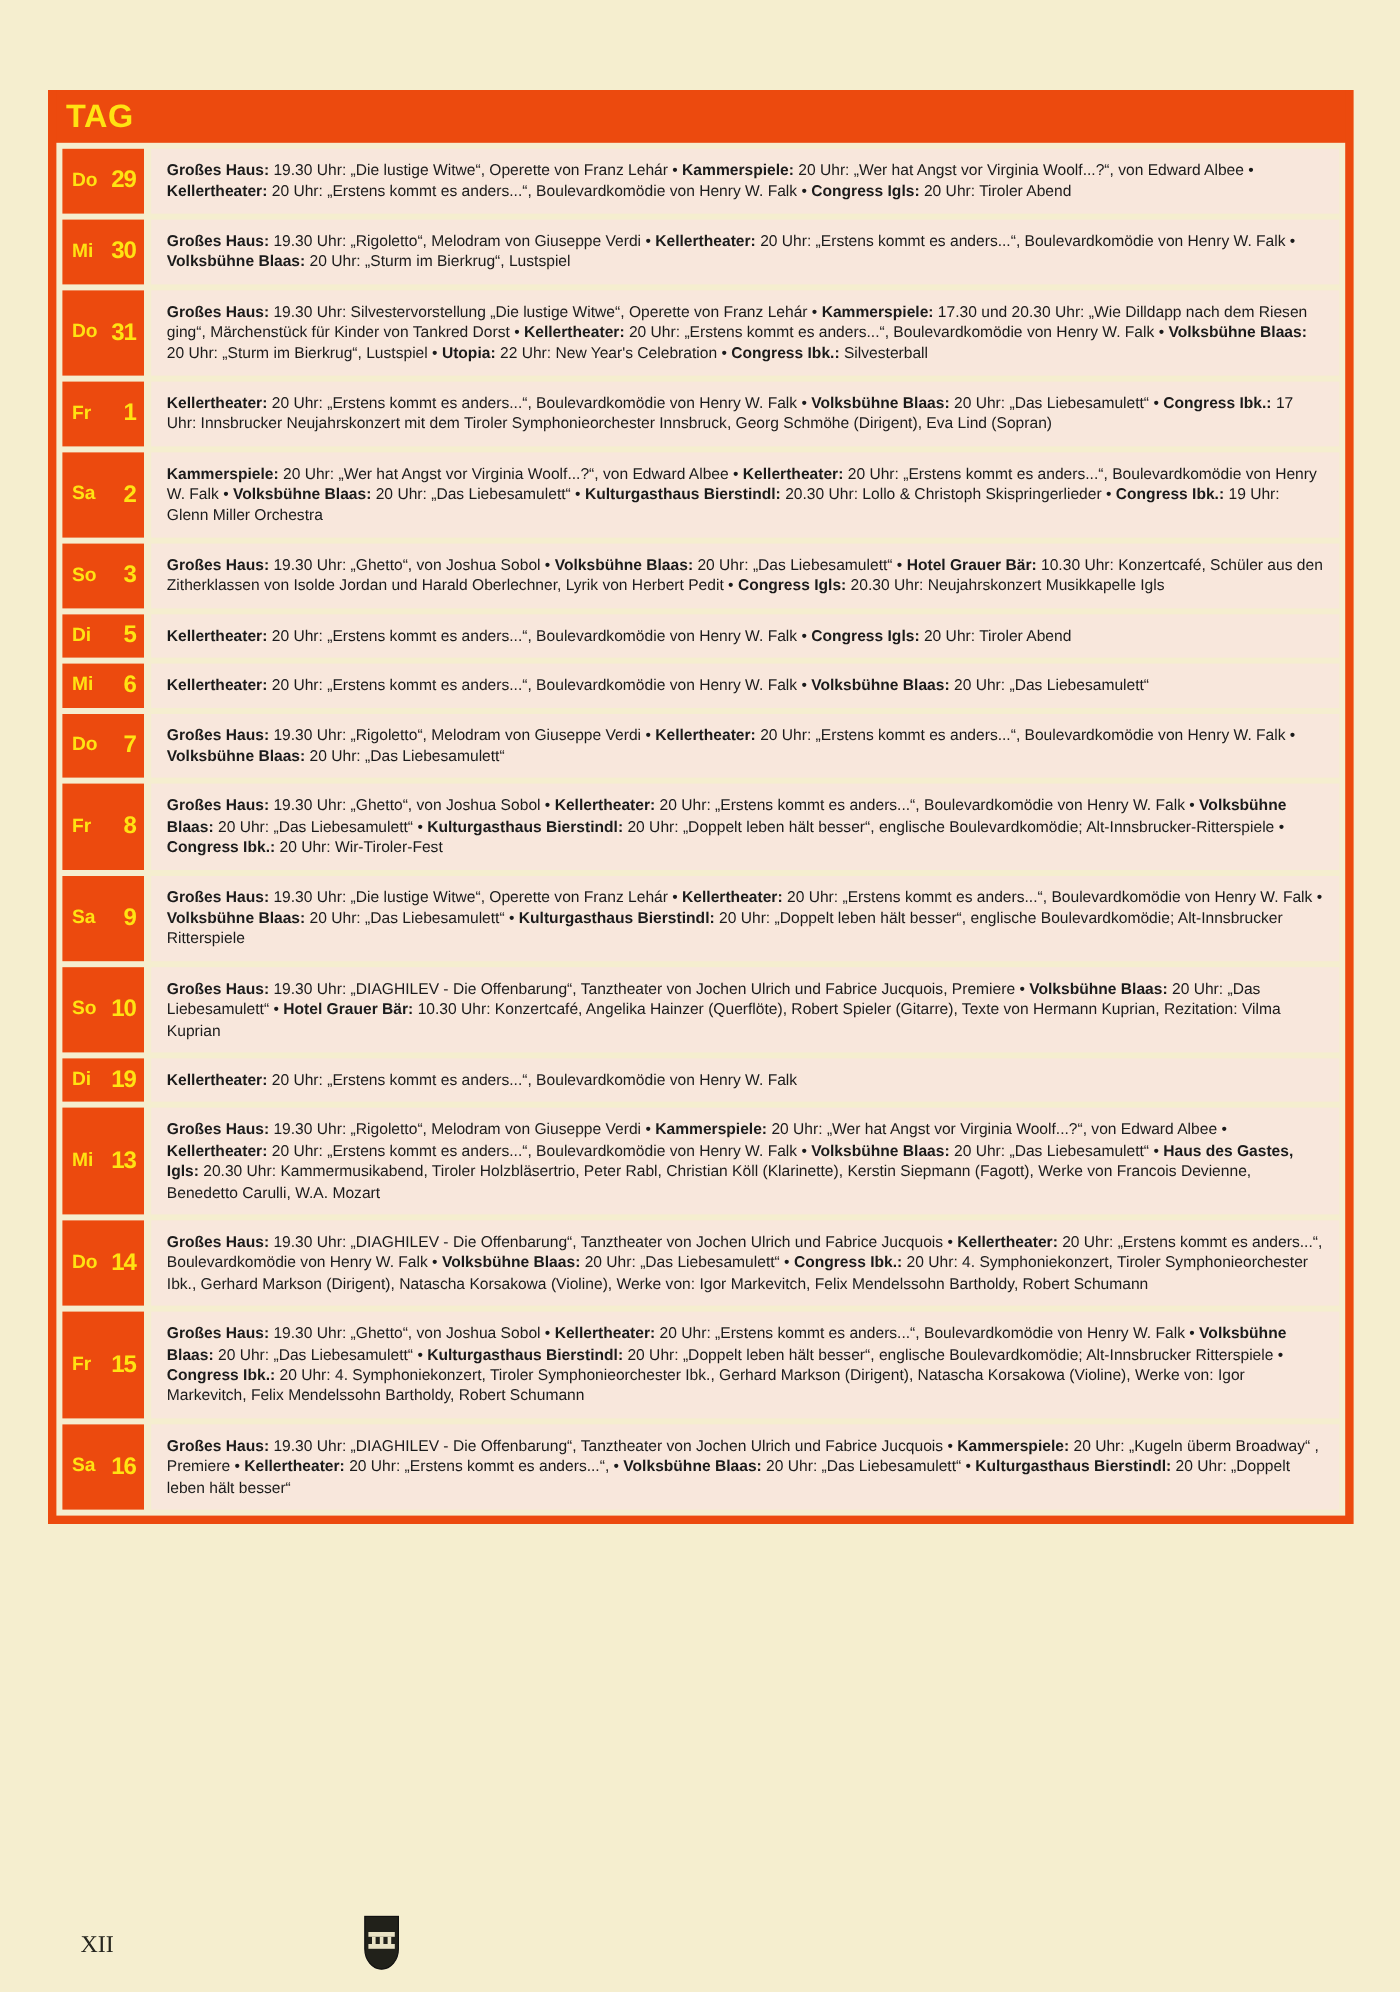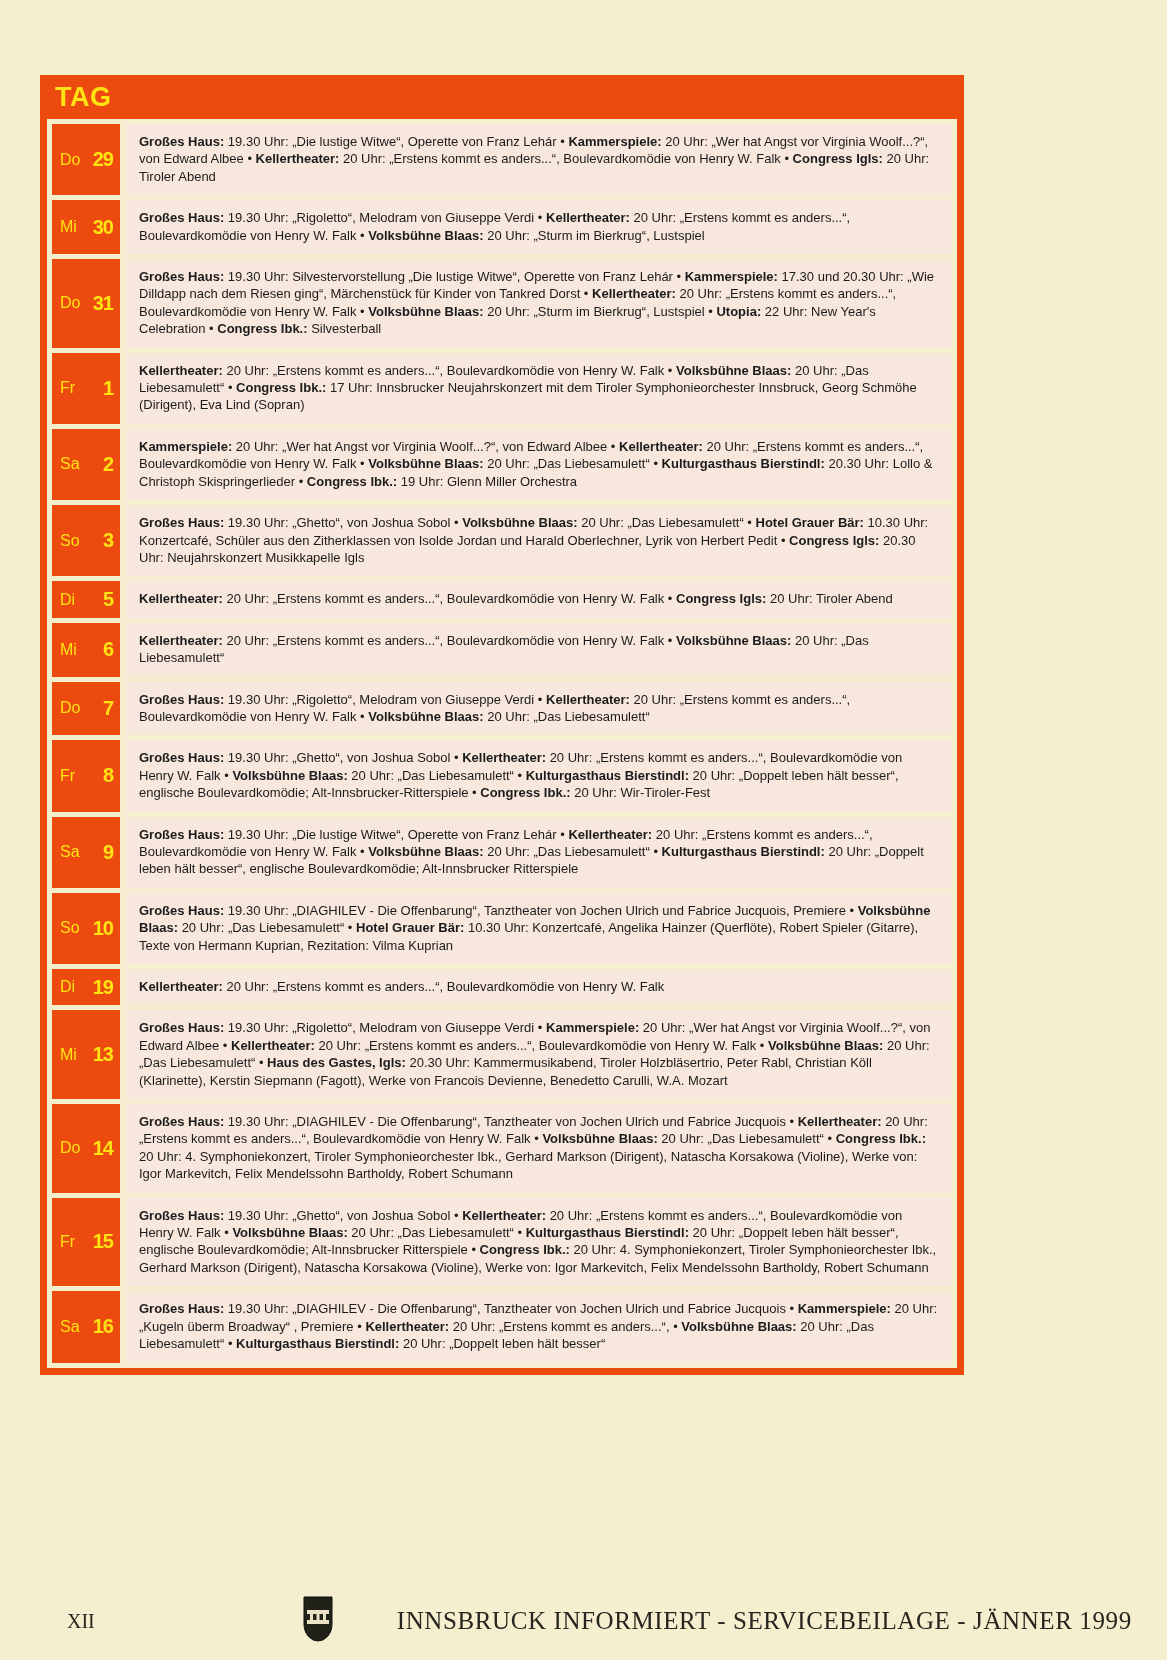--- a/index.html
+++ b/index.html
@@ -3,21 +3,21 @@
 <meta charset="utf-8">
 <style>
   html,body { margin:0; padding:0; }
   body { background:#e9e2c4; }
   .page {
     position:relative; width:1167px; height:1660px;
     background:#f5eecf; overflow:hidden;
     font-family:"Liberation Sans", sans-serif;
   }
   .board {
-    position:absolute; left:40px; top:75px; width:924px;
+    position:absolute; left:40px; top:75px; width:1088px;
     box-sizing:border-box; background:#ec4a0e; padding:0 7px 7px 7px;
   }
   .board-header {
     height:44px; display:flex; align-items:center;
     background:#ec4a0e;
   }
   .tag-label {
     color:#ffe312; font-weight:bold; font-size:27px; letter-spacing:0.5px;
     margin-left:8px; width:86px;
   }
@@ -32,21 +32,21 @@
   .rows {
     background:#f5eecf; padding:5px;
     display:flex; flex-direction:column; gap:5px;
   }
   .row { display:flex; gap:6px; align-items:stretch; }
   .day-cell {
     flex:0 0 68px; width:68px; background:#ec4a0e; box-sizing:border-box;
     display:flex; align-items:center; justify-content:space-between;
     padding:0 7px 0 8px;
   }
-  .day-abbr { color:#ffe312; font-weight:normal; font-size:16px; }
+  .day-abbr { color:#ffe312; font-weight:bold; font-size:16px; }
   .day-num  { color:#ffe312; font-weight:bold; font-size:20px; letter-spacing:-1px; }
   .content-cell {
     flex:1; background:#f8e7dc; box-sizing:border-box;
     padding:9px 13px 10px 13px;
     font-size:13px; line-height:1.34; color:#1b1b1b;
     text-align:left;
   }
   .content-cell strong { font-weight:bold; }
   .footer {
     position:absolute; left:67px; top:1596px; width:1072px;
@@ -210,16 +210,15 @@
     <span class="footer-logo">
       <svg width="30" height="46" viewBox="0 0 30 46" xmlns="http://www.w3.org/2000/svg">
         <path d="M1,1 h28 v27 a14,17 0 0 1 -14,17 a14,17 0 0 1 -14,-17 z" fill="#21211a" stroke="#111" stroke-width="1"></path>
         <rect x="4" y="14" width="22" height="4" fill="#e9e2c4"></rect>
         <rect x="4" y="24" width="22" height="4" fill="#e9e2c4"></rect>
         <rect x="7" y="18" width="3" height="6" fill="#e9e2c4"></rect>
         <rect x="13.5" y="18" width="3" height="6" fill="#e9e2c4"></rect>
         <rect x="20" y="18" width="3" height="6" fill="#e9e2c4"></rect>
       </svg>
     </span>
-    <span class="footer-text">INNSBRUCK INFORMIERT - SERVICEBEILAGE - JÄNNER 1999</span>
   </div>
 
 </div>
 
 </body></html>

